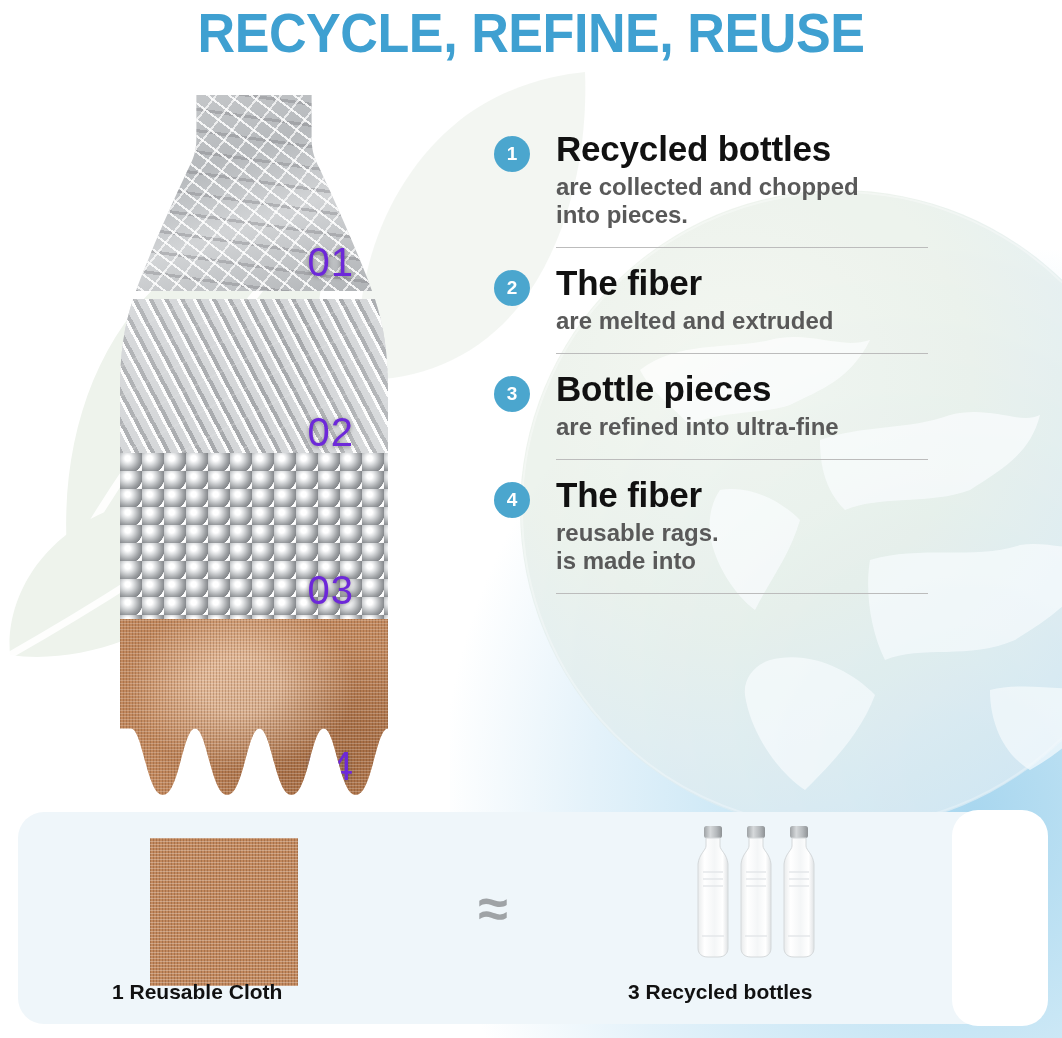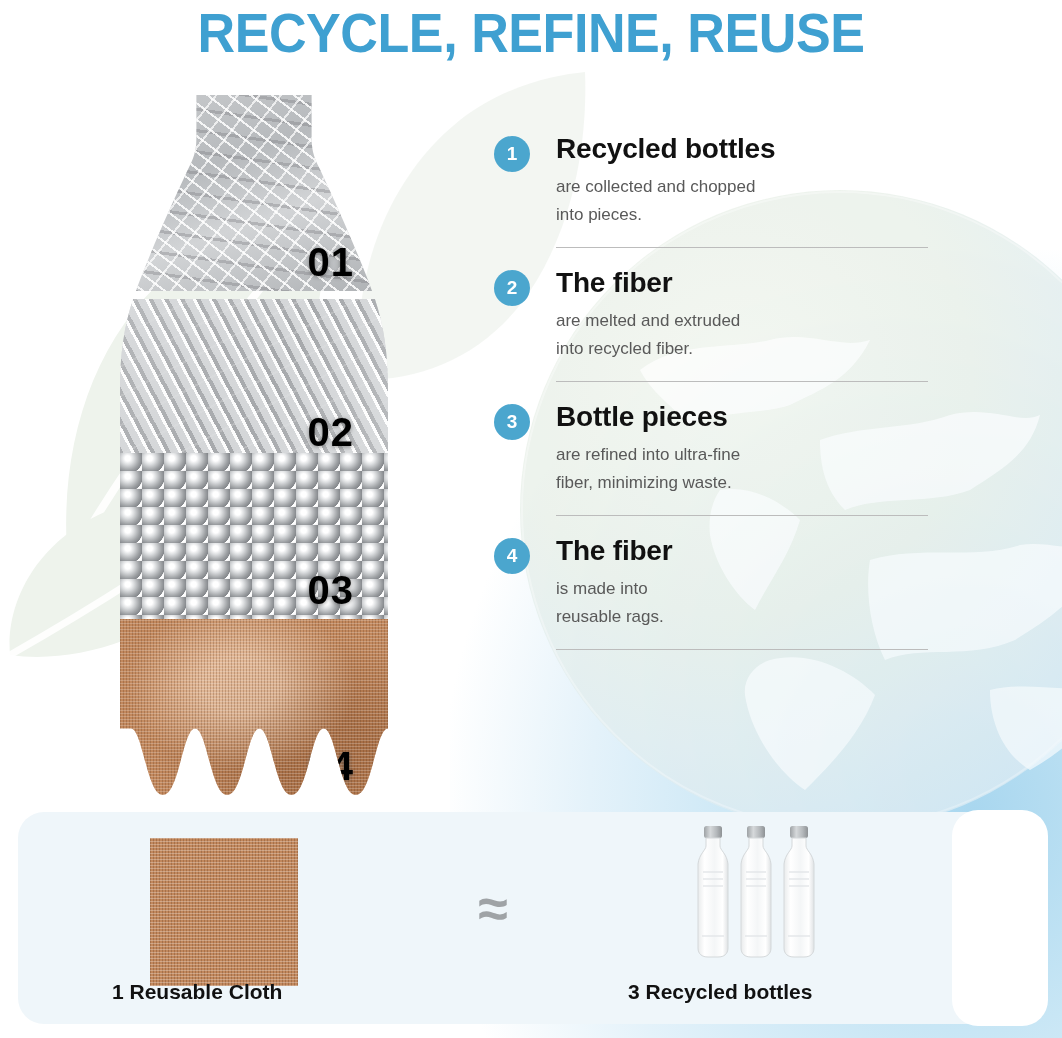--- a/index.html
+++ b/index.html
@@ -35,21 +35,21 @@
     transform:scaleX(.93);transform-origin:50% 50%;
     white-space:nowrap;
   }
 
   
   .bottle{position:absolute;left:120px;top:95px;width:268px;height:700px;}
   .bottle-clip{position:absolute;inset:0;}
   .seg{position:absolute;left:0;width:100%;}
   .seg-label{
     position:absolute;right:34px;bottom:6px;
-    color:#000000;font-size:40px;font-weight:bold;letter-spacing:1px;
+    color:#6d28d9;font-size:40px;font-weight:normal;letter-spacing:1px;
     text-shadow:0 1px 4px rgba(90,90,90,.65);
     font-family:"Liberation Sans","DejaVu Sans",sans-serif;
   }
   .seg01{top:0;height:196px;}
   .seg02{top:204px;height:162px;}
   .seg03{top:358px;height:166px;}
   .seg04{top:524px;height:176px;}
 
   
   .tex-flakes{
@@ -89,25 +89,25 @@
   
   .steps{position:absolute;left:494px;top:132px;width:440px;}
   .step{position:relative;}
   .badge{
     position:absolute;left:0;top:4px;width:36px;height:36px;border-radius:50%;
     background:#4ba6ce;color:#fff;font-size:19px;font-weight:bold;
     display:flex;align-items:center;justify-content:center;
   }
   .step-body{margin-left:62px;}
   .step-title{
-    font-size:28px;line-height:34px;font-weight:bold;color:#111111;margin:0 0 7px 0;
+    font-size:35px;line-height:34px;font-weight:bold;color:#111111;margin:0 0 7px 0;
     letter-spacing:-0.2px;
   }
   .step-text{
-    font-size:17px;line-height:28px;color:#595959;margin:0;
+    font-size:24px;line-height:28px;color:#595959;margin:0;font-weight:bold;
   }
   .step-rule{height:1px;background:#bcbcbc;margin:18px 0 18px 62px;width:372px;}
 
   
   .card-shadowwrap{position:absolute;left:18px;top:812px;width:1028px;height:212px;}
   .card{
     position:absolute;inset:0;border-radius:26px;background:#eff6fa;
   }
   .card-white-right{
     position:absolute;right:-2px;top:-2px;width:96px;height:216px;border-radius:26px;background:#ffffff;
@@ -223,41 +223,39 @@
         <p class="step-text">into pieces.</p>
       </div>
     </div>
     <div class="step-rule"></div>
 
     <div class="step">
       <div class="badge">2</div>
       <div class="step-body">
         <p class="step-title">The fiber</p>
         <p class="step-text">are melted and extruded</p>
-        <p class="step-text">into recycled fiber.</p>
       </div>
     </div>
     <div class="step-rule"></div>
 
     <div class="step">
       <div class="badge">3</div>
       <div class="step-body">
         <p class="step-title">Bottle pieces</p>
         <p class="step-text">are refined into ultra-fine</p>
-        <p class="step-text">fiber, minimizing waste.</p>
       </div>
     </div>
     <div class="step-rule"></div>
 
     <div class="step">
       <div class="badge">4</div>
       <div class="step-body">
         <p class="step-title">The fiber</p>
+        <p class="step-text">reusable rags.</p>
         <p class="step-text">is made into</p>
-        <p class="step-text">reusable rags.</p>
       </div>
     </div>
     <div class="step-rule"></div>
 
   </div>
 
   <div class="card-shadowwrap">
     <div class="card"></div>
     <div class="card-white-right"></div>
   </div>

